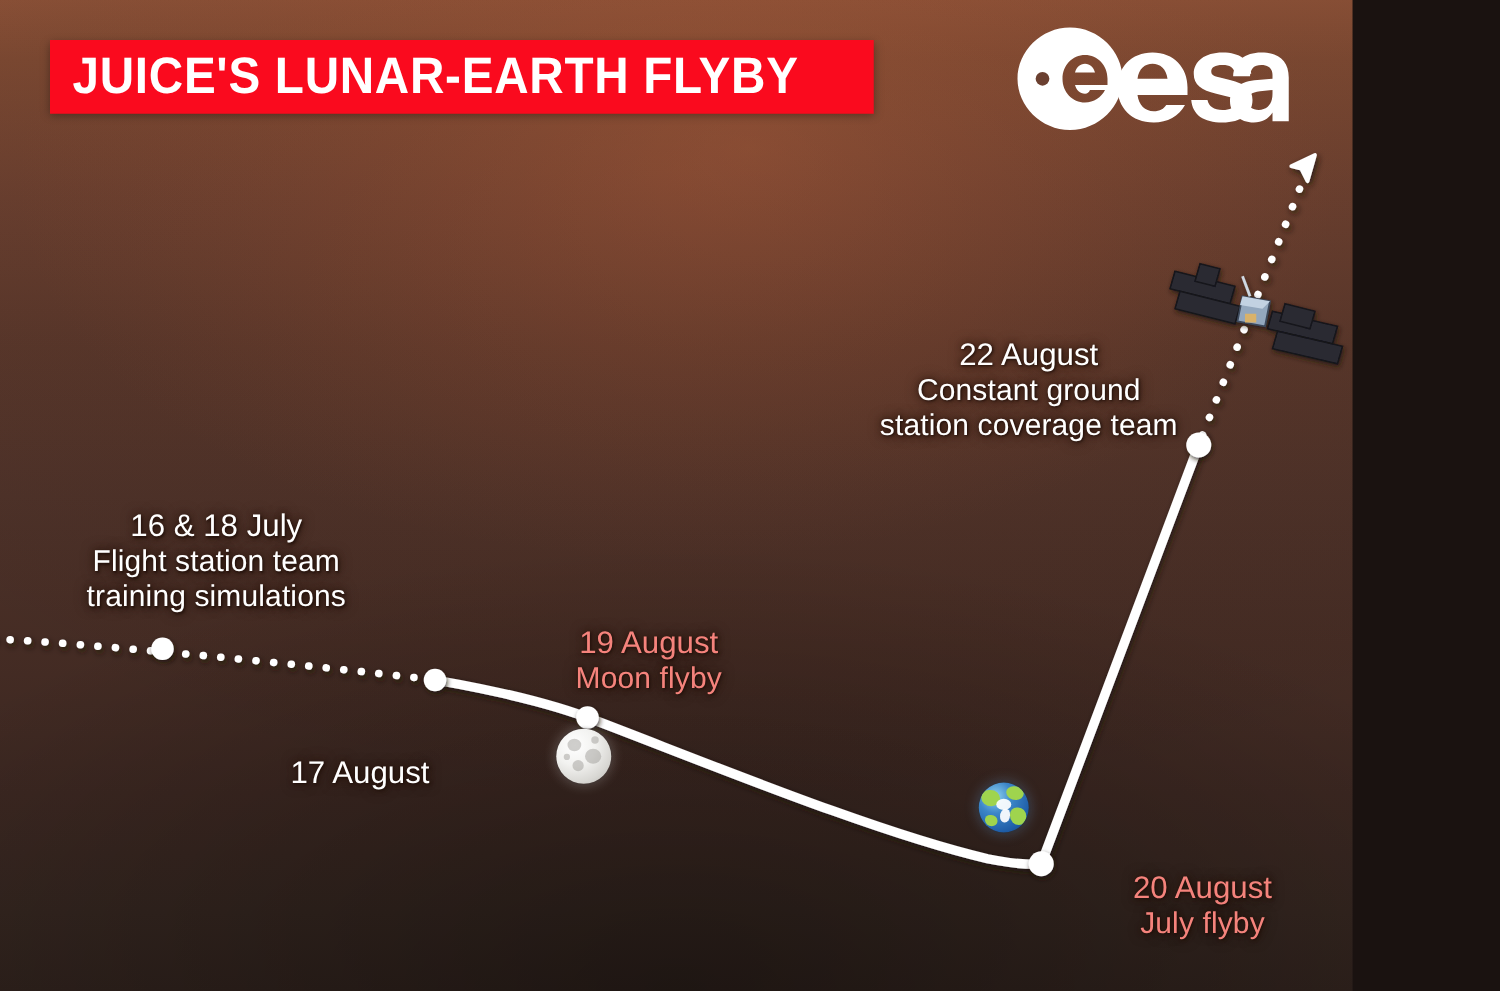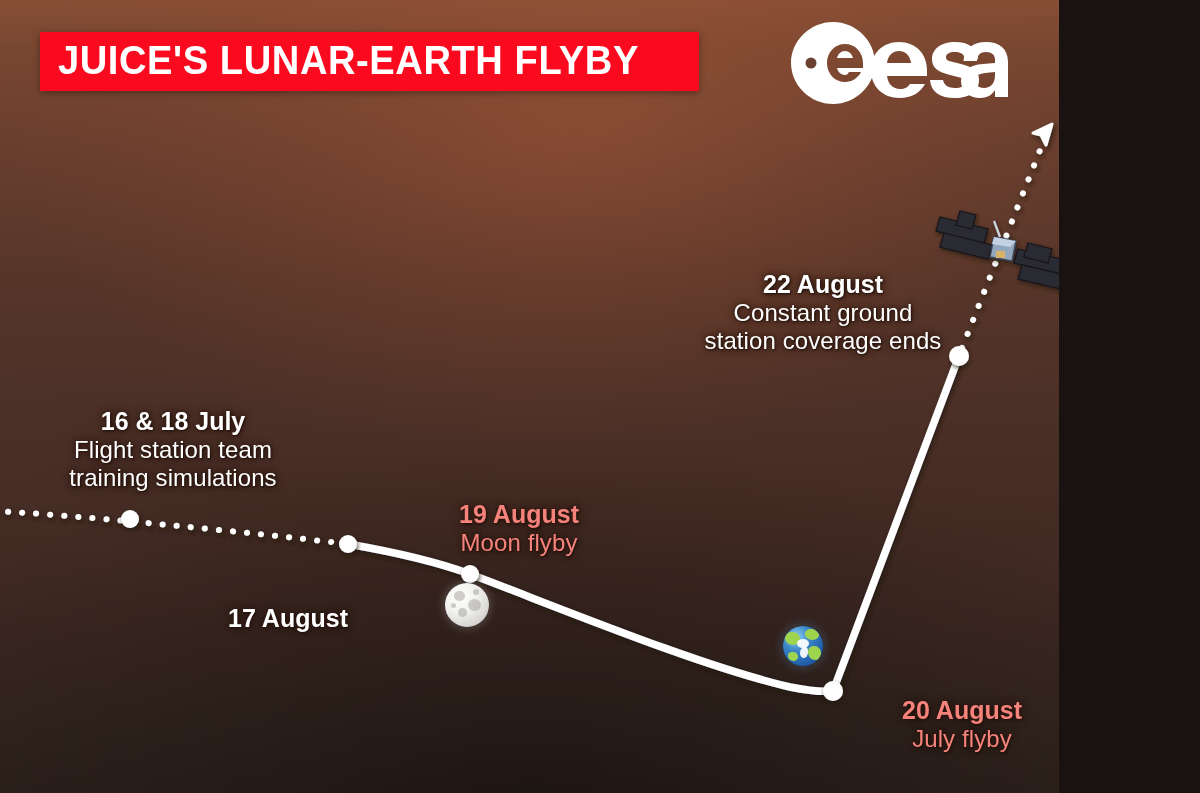--- a/index.html
+++ b/index.html
@@ -17,20 +17,21 @@
     background: linear-gradient(to bottom,
         #8d5238 0%,
         #7e4a33 6%,
         #6b4030 20%,
         #59372b 35%,
         #4e3229 50%,
         #452c24 65%,
         #3b2721 80%,
         #33251f 92%,
         #2e211c 100%);
+    padding-left: 23px;
   }
   
   #vignette {
     position: absolute;
     inset: 0;
     background:
       radial-gradient(ellipse 70% 55% at 50% 18%, rgba(168,86,54,0.30), rgba(0,0,0,0) 70%),
       radial-gradient(ellipse 90% 60% at 50% 100%, rgba(0,0,0,0.35), rgba(0,0,0,0) 75%);
     pointer-events: none;
   }
@@ -75,21 +76,21 @@
   .label {
     position: absolute;
     font-family: "Liberation Sans Narrow", "Liberation Sans", sans-serif;
     line-height: 1.17;
     text-shadow:
       0 0 5px rgba(40,20,12,0.95),
       0 0 10px rgba(40,20,12,0.7),
       1px 1px 2px rgba(30,15,10,0.85);
   }
   .label .date {
-    font-weight: bold;
+    font-weight: normal;
     font-size: 25px;
     display: block;
     white-space: nowrap;
   }
   .label .desc {
     font-size: 24px;
     display: block;
     white-space: pre-line;
     letter-spacing: 0.1px;
   }
@@ -289,16 +290,16 @@
   </div>
 
   <div id="label-aug20" class="label pink">
     <span class="date">20 August</span>
     <span class="desc">July flyby</span>
   </div>
 
   <div id="label-aug22" class="label white ctr">
     <span class="date">22 August</span>
     <span class="desc">Constant ground
-station coverage ends</span>
+station coverage team</span>
   </div>
 
 </div>
 
 </body></html>

